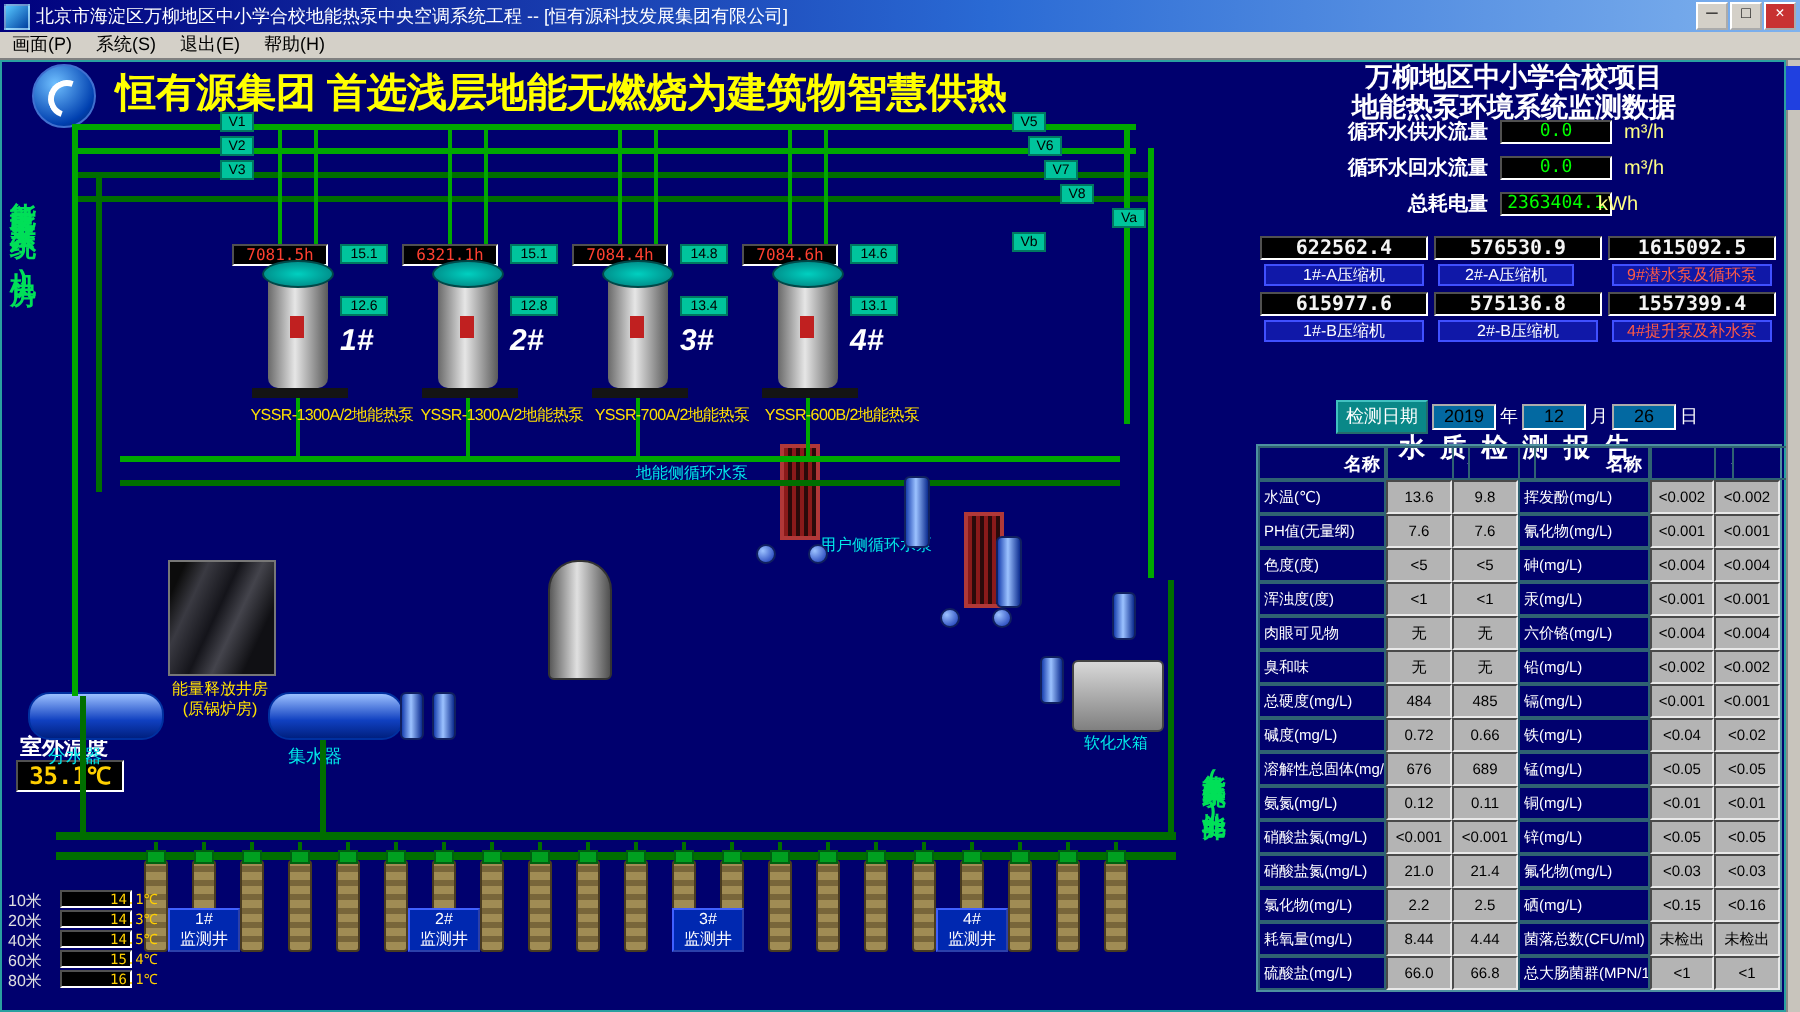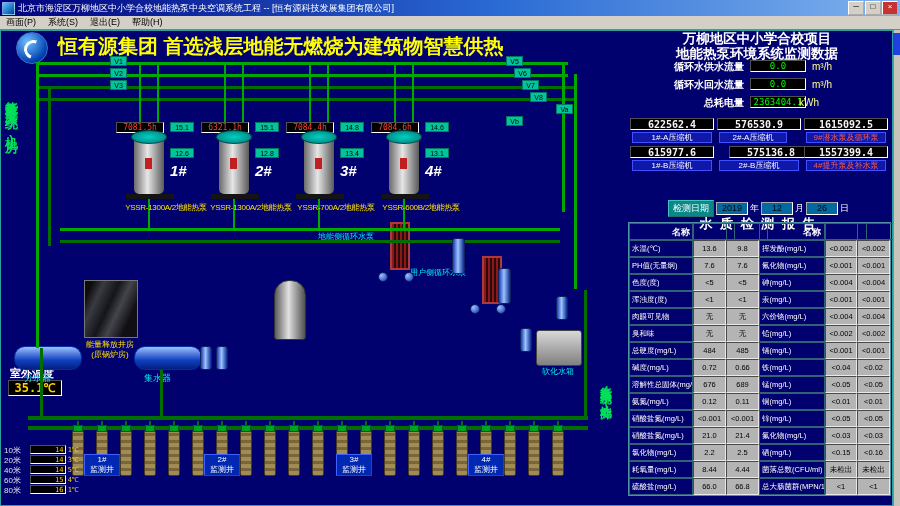--- a/index.html
+++ b/index.html
@@ -230,21 +230,21 @@
     <div class="led green" style="left: 750px; top: 66px; width: 56px; height: 12px;">2363404.1</div>
     <div class="tot-unit" style="left: 799px; top: 66px; width: 50px; height: 13px;">kWh</div>
     <div class="led white cnt" style="left: 630px; top: 88px; width: 84px; height: 12px;">622562.4</div>
     <div class="cnt-label" style="left: 632px; top: 102px; width: 80px; height: 11px;">1#-A压缩机</div>
     <div class="led white cnt" style="left: 717px; top: 88px; width: 84px; height: 12px;">576530.9</div>
     <div class="cnt-label" style="left: 719px; top: 102px; width: 68px; height: 11px;">2#-A压缩机</div>
     <div class="led white cnt" style="left: 804px; top: 88px; width: 84px; height: 12px;">1615092.5</div>
     <div class="cnt-label accent" style="left: 806px; top: 102px; width: 80px; height: 11px;">9#潜水泵及循环泵</div>
     <div class="led white cnt" style="left: 630px; top: 116px; width: 84px; height: 12px;">615977.6</div>
     <div class="cnt-label" style="left: 632px; top: 130px; width: 80px; height: 11px;">1#-B压缩机</div>
-    <div class="led white cnt" style="left: 717px; top: 116px; width: 84px; height: 12px; margin-left: 12px;">575136.8</div>
+    <div class="led white cnt" style="left: 717px; top: 116px; width: 84px; height: 12px;">575136.8</div>
     <div class="cnt-label" style="left: 719px; top: 130px; width: 80px; height: 11px;">2#-B压缩机</div>
     <div class="led white cnt" style="left: 804px; top: 116px; width: 84px; height: 12px;">1557399.4</div>
     <div class="cnt-label accent" style="left: 806px; top: 130px; width: 80px; height: 11px;">4#提升泵及补水泵</div>
     <div class="wq-table" style="left: 628px; top: 192px; width: 261px;">
       <div class="wq-cell wq-head">名称</div>
       <div class="wq-cell wq-head">供水</div>
       <div class="wq-cell wq-head">回水</div>
       <div class="wq-cell wq-head">名称</div>
       <div class="wq-cell wq-head">供水</div>
       <div class="wq-cell wq-head">回水</div>

